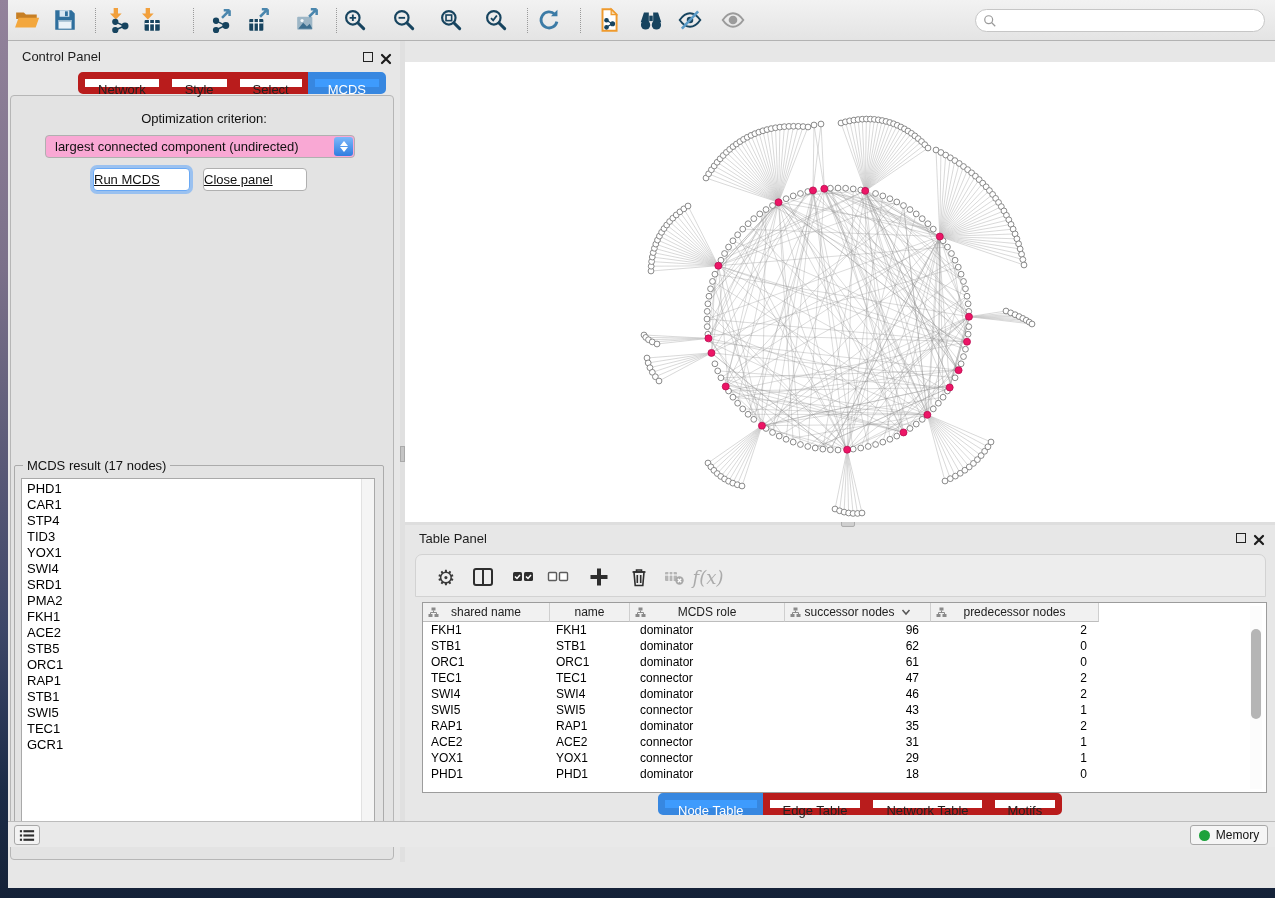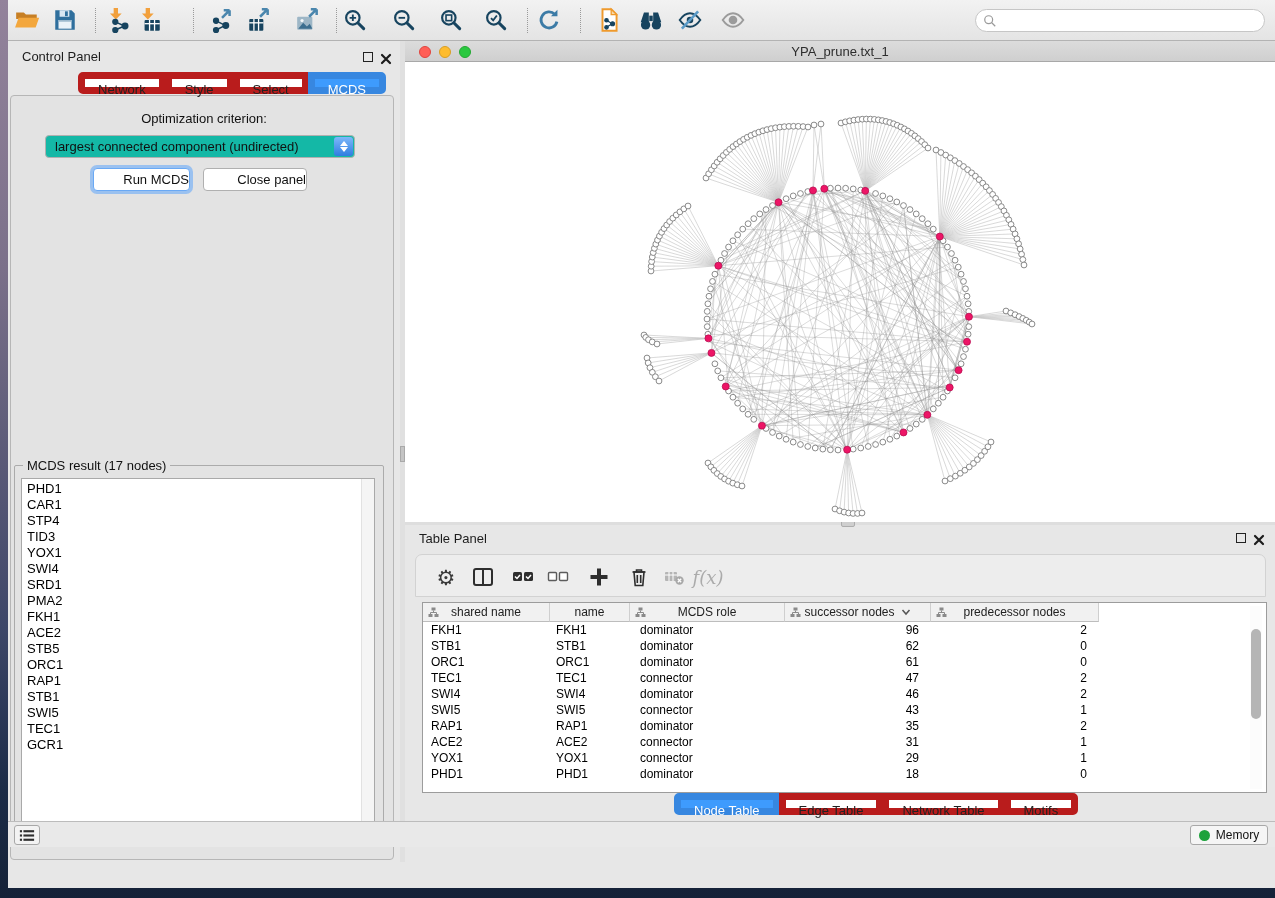--- a/index.html
+++ b/index.html
@@ -29,30 +29,30 @@
   #cpTabs { position:absolute; left:70px; top:31px; height:22px; display:flex; }
   .seg-tab { height:22px; padding:0 13px; font-size:13px; line-height:21px; background:#fff;
     border:7px solid #b91c1c; margin-left:-1px; color:#222; cursor:default; }
   .seg-tab.first { border-radius:5px 0 0 5px; margin-left:0; }
   .seg-tab.last { border-radius:0 5px 5px 0;text-align:right; }
   .seg-tab.active { background:#3e9bfd; border-color:#3787e0; color:#fff; }
 
   #cpBox { position:absolute; left:2px; top:54px; width:384px; height:765px;
     background:#e3e3e3; border:1px solid #b6b6b6; border-radius:4px; }
   #optLabel { position:absolute; left:0; top:70px; width:100%; text-align:center; font-size:13px; color:#111; }
-  #optSelect { position:absolute; left:37px; top:94px; width:310px; height:23px; background:#14b8a6;
+  #optSelect { position:absolute; left:37px; top:94px; width:310px; height:23px; background:#f9a8d4;
     border:1px solid #b0b0b0; border-radius:4px; font-size:13px; line-height:21px; padding-left:9px; color:#111; }
   #optStepper { position:absolute; right:1px; top:1px; width:19px; height:19px; border-radius:3px;
     background:linear-gradient(#7db8fa,#2f7de0); }
   #optStepper .up { position:absolute; left:5.5px; top:4px; width:0; height:0;
     border-left:4px solid transparent; border-right:4px solid transparent; border-bottom:5px solid #fff; }
   #optStepper .dn { position:absolute; left:5.5px; bottom:4px; width:0; height:0;
     border-left:4px solid transparent; border-right:4px solid transparent; border-top:5px solid #fff; }
   .mac-btn { position:absolute; top:127px; height:23px; background:#fff; border:1px solid #b0b0b0;
-    border-radius:4px; font-size:13px; color:#111; text-align:right; line-height:21px; cursor:default; }
+    border-radius:4px; font-size:13px; color:#111; text-align:left; line-height:21px; cursor:default;text-decoration:underline; }
   #runBtn { left:85px; width:97px; border-color:#6aa9f4; box-shadow:0 0 0 3px rgba(64,150,255,.45); }
   #closeBtn { left:195px; width:104px; }
 
   #mcdsFieldset { position:absolute; left:6px; top:424px; width:370px; height:372px;
     border:1px solid #ababab; border-radius:2px; }
   #mcdsLegend { position:absolute; left:8px; top:-8px; background:#e3e3e3; padding:0 4px; font-size:13px; color:#111; }
   #mcdsList { position:absolute; left:6px; top:12px; right:8px; bottom:10px; background:#fff;
     border:1px solid #a9a9a9; overflow:hidden; }
   #mcdsItems { position:absolute; left:0; top:2px; right:14px; }
   .mcds-item { font-size:13px; line-height:16px; padding-left:5px; color:#000; }
@@ -88,21 +88,21 @@
   .th { height:19px; background:#f1f1f1; border-right:1px solid #cfcfcf; border-bottom:1px solid #bdbdbd;
     display:flex; align-items:center; justify-content:center; font-size:12px; color:#222; position:relative; }
   .th .tree { position:absolute; left:5px; top:4px; }
   .tbody { position:absolute; left:0; top:19px; right:0; }
   .tr { display:flex; height:16px; }
   .td { font-size:12px; line-height:16px; color:#000; white-space:nowrap; overflow:hidden; }
   .td.num { text-align:right; padding-right:12px; }
   #tblScroll { position:absolute; right:4px; top:3px; width:12px; height:183px; background:#fcfcfc; }
   #tblThumb { position:absolute; left:1px; top:23px; width:10px; height:90px; background:#b5b5b5; border-radius:6px; }
 
-  #tpTabs { position:absolute; left:253px; top:268px; height:22px; display:flex;margin-left:16px; }
+  #tpTabs { position:absolute; left:253px; top:268px; height:22px; display:flex; }
 
   
   #statusBar { position:absolute; left:0; top:821px; width:100%; height:26px; background:#e9e9e9; border-top:1px solid #bcbcbc; }
   #listBtn { position:absolute; left:6px; top:3px; width:26px; height:20px; background:#f3f3f3;
     border:1px solid #a8a8a8; border-radius:3px; display:flex; align-items:center; justify-content:center; }
   #memoryBtn { position:absolute; left:1182px; top:3px; width:78px; height:20px; background:#f5f5f5;
     border:1px solid #a8a8a8; border-radius:3px; display:flex; align-items:center; justify-content:center; font-size:12px; color:#111; }
   #memoryDot { width:11px; height:11px; border-radius:50%; background:#1da23c; margin-right:6px; }
 </style>
 </head>
@@ -321,26 +321,20 @@
   </div>
 
   <div id="vSplit">
       <div id="vGrip"></div>
     </div>
   <div id="hSplit">
       <div id="hGrip"></div>
     </div>
 
   <div id="netPanel">
-    <div id="netTitlebar">
-      <div class="tl" style="left:14px; background:#ff5f57; border:1px solid #e0443e"></div>
-      <div class="tl" style="left:34px; background:#febc2e; border:1px solid #d89e24"></div>
-      <div class="tl" style="left:54px; background:#2ac840; border:1px solid #24a833"></div>
-      <div id="netTitle">YPA_prune.txt_1</div>
-    </div>
     <div id="netCanvas">
         <svg width="870" height="460" viewBox="0 0 870 460">
           <line x1="313.3255450488193" y1="203.71749975707013" x2="542.4489032950946" y2="328.9856761272756" stroke="#8f8f8f" stroke-width="0.75" opacity="0.42"></line>
           <line x1="313.3255450488193" y1="203.71749975707013" x2="470.5712234851528" y2="131.50337388667094" stroke="#8f8f8f" stroke-width="0.75" opacity="0.42"></line>
           <line x1="313.3255450488193" y1="203.71749975707013" x2="560.4688780459569" y2="287.21067906725966" stroke="#8f8f8f" stroke-width="0.75" opacity="0.42"></line>
           <line x1="313.3255450488193" y1="203.71749975707013" x2="302.8857751358055" y2="272.2081717504051" stroke="#8f8f8f" stroke-width="0.75" opacity="0.42"></line>
           <line x1="313.3255450488193" y1="203.71749975707013" x2="498.5" y2="370.4493278957615" stroke="#8f8f8f" stroke-width="0.75" opacity="0.42"></line>
           <line x1="313.3255450488193" y1="203.71749975707013" x2="562.0098156445993" y2="279.7479112743679" stroke="#8f8f8f" stroke-width="0.75" opacity="0.42"></line>
           <line x1="313.3255450488193" y1="203.71749975707013" x2="348.79482313106337" y2="357.3518220485861" stroke="#8f8f8f" stroke-width="0.75" opacity="0.42"></line>
           <line x1="313.3255450488193" y1="203.71749975707013" x2="323.5510967049053" y2="328.98567612727555" stroke="#8f8f8f" stroke-width="0.75" opacity="0.42"></line>

